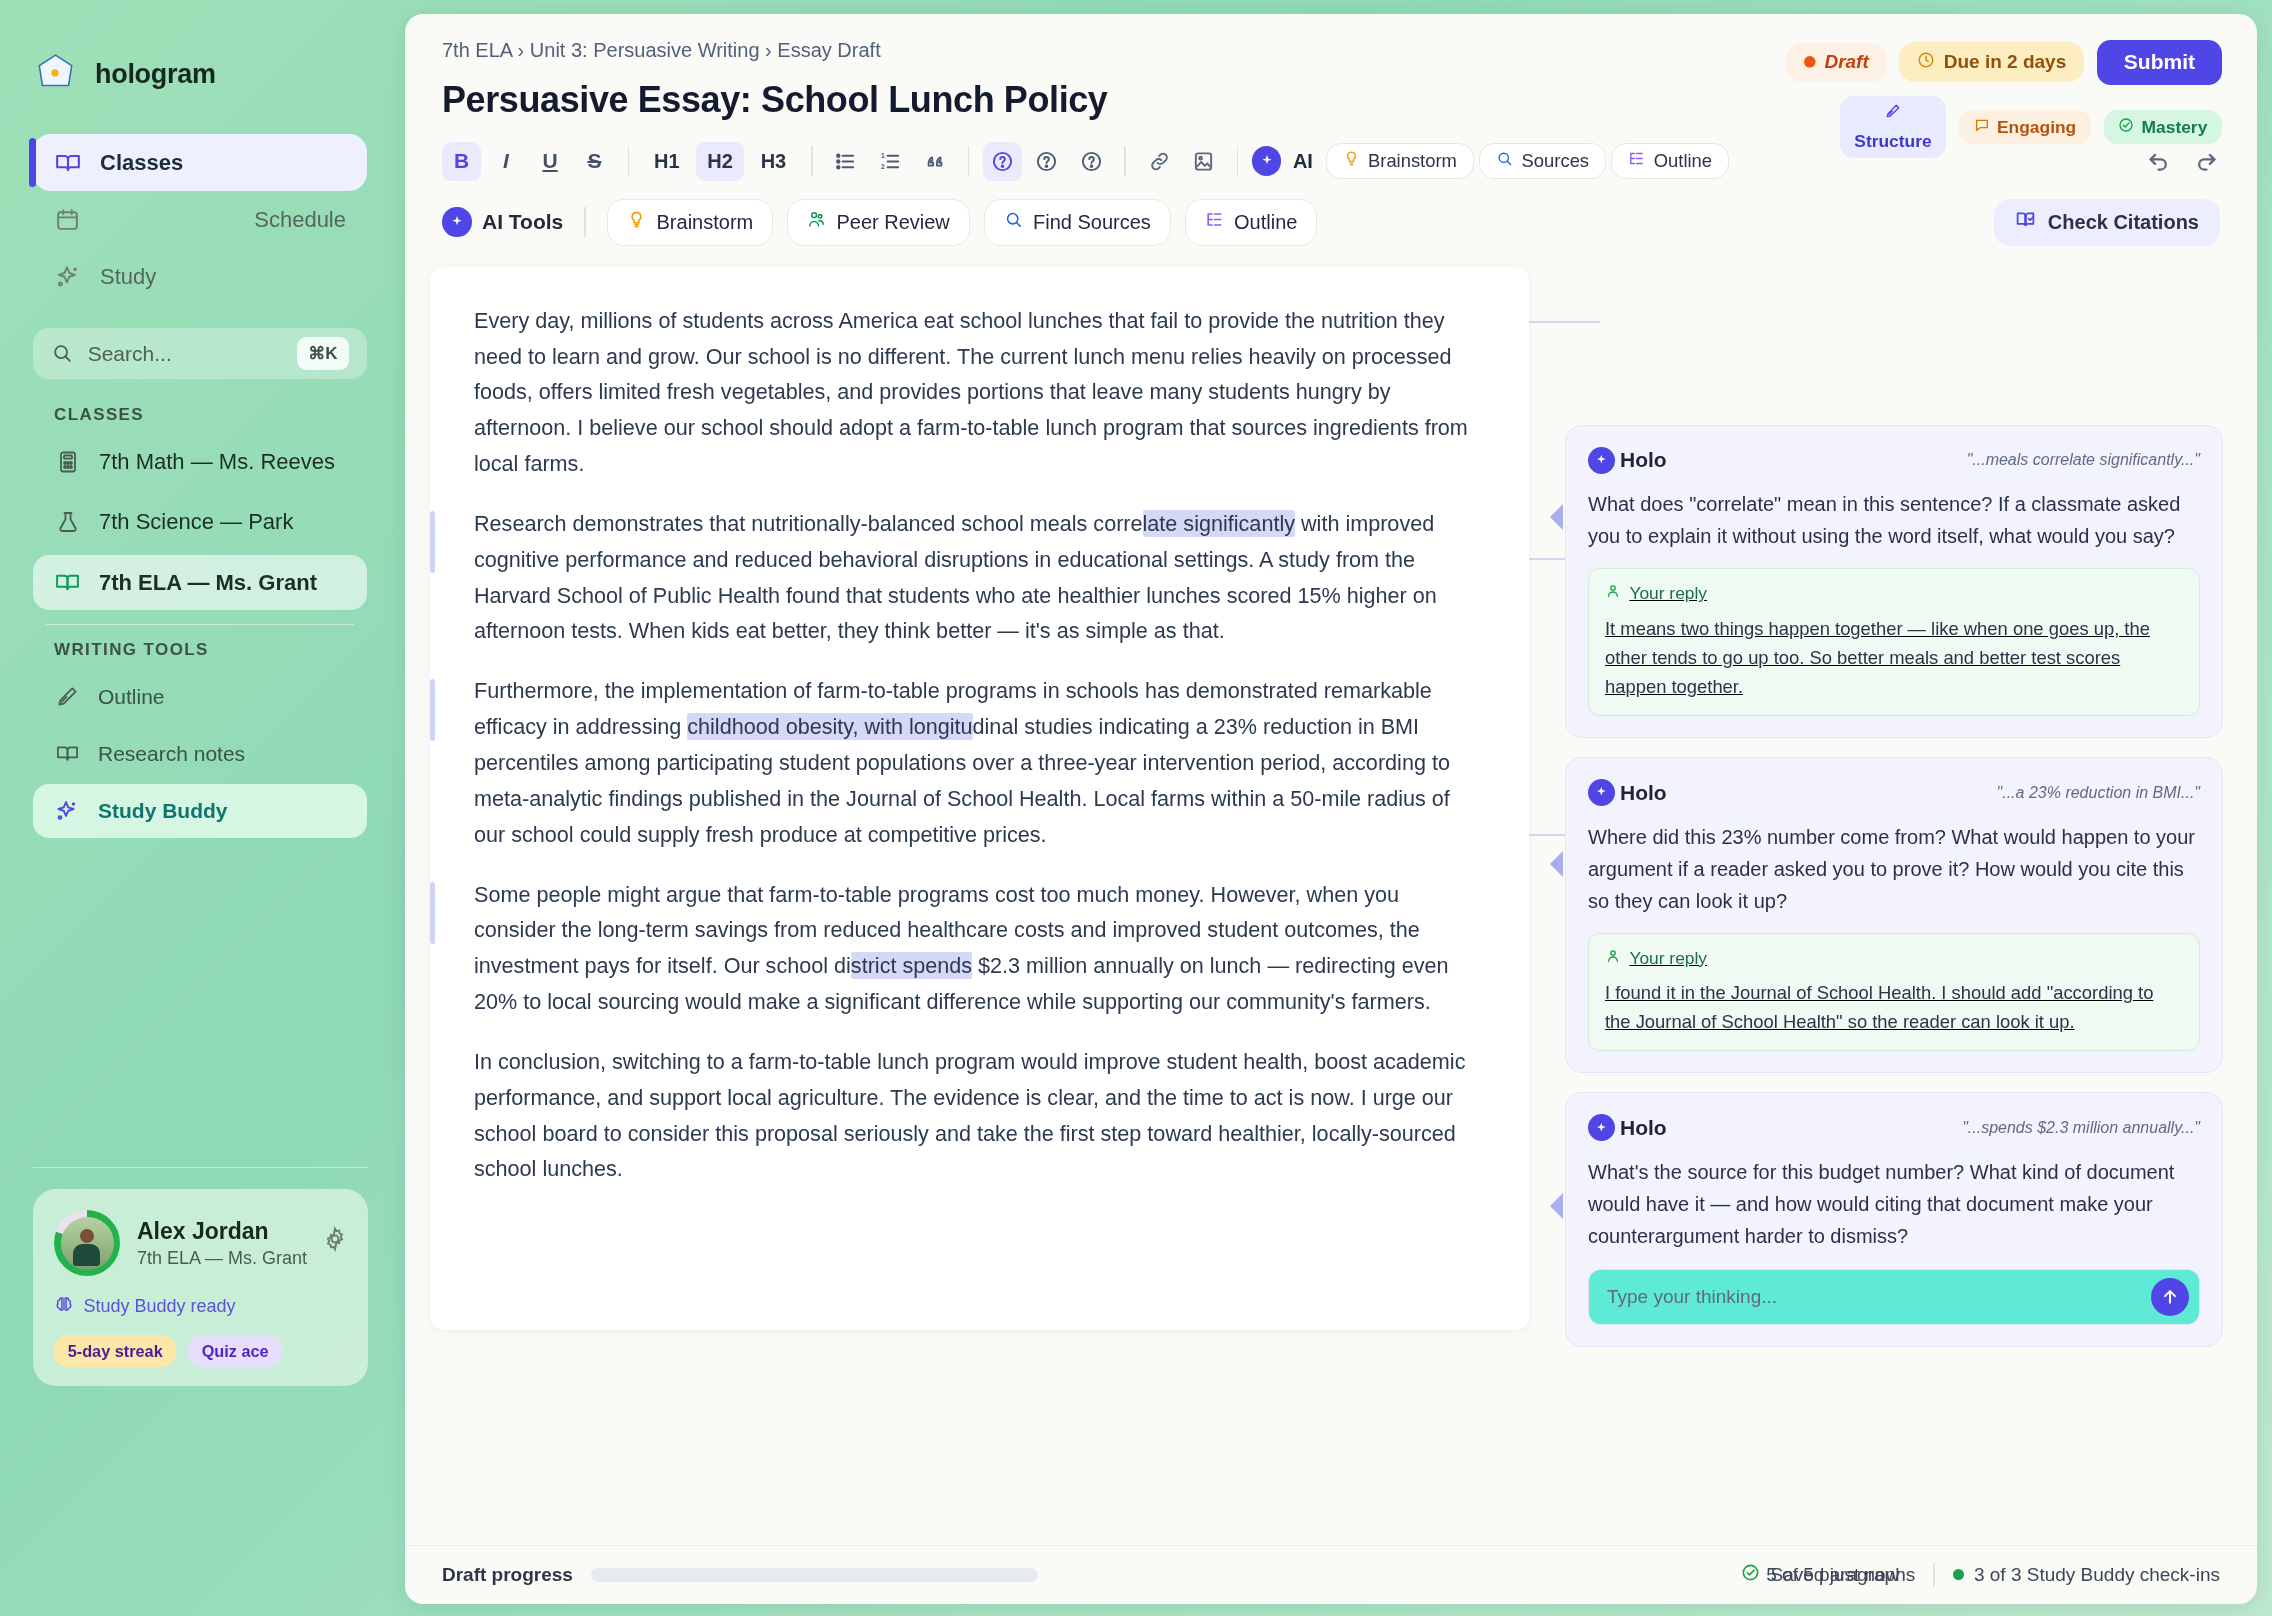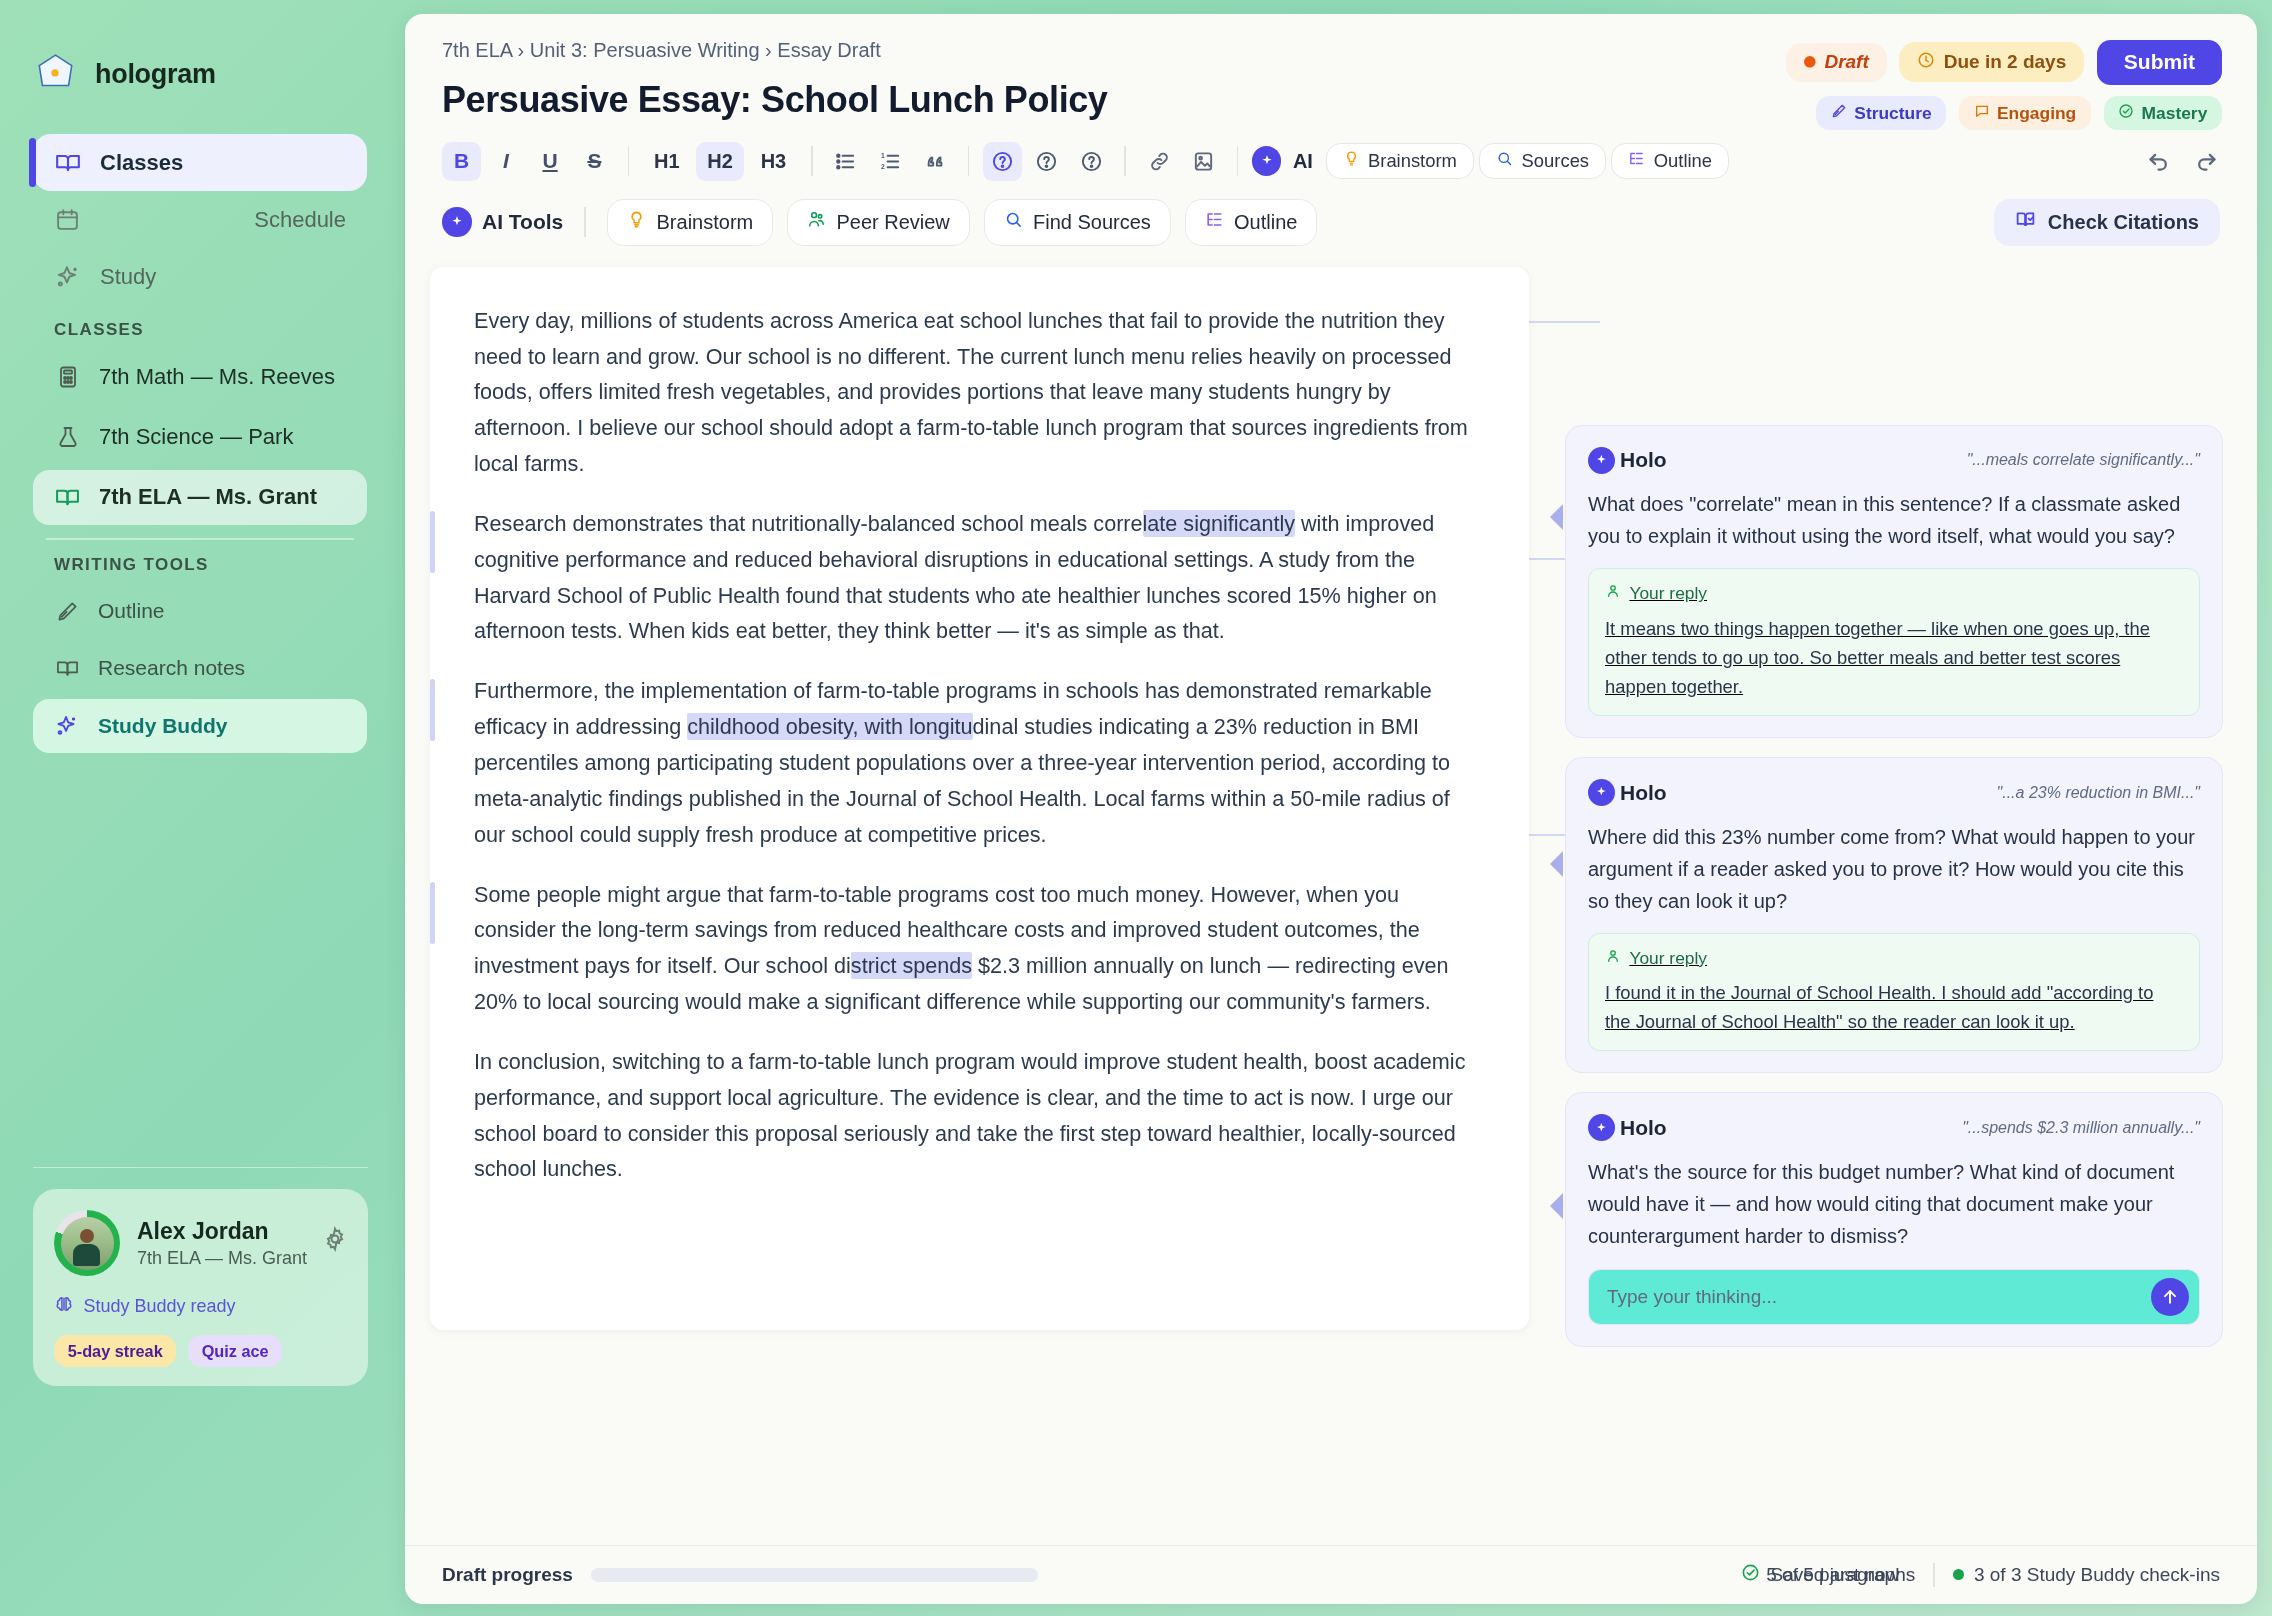--- a/index.html
+++ b/index.html
@@ -113,21 +113,21 @@
   .hdr-right { position: absolute; right: 35px; top: 26px; display: flex; flex-direction: column; align-items: flex-end; gap: 11.6px;}
   .hdr-row { display: flex; align-items: center; gap: 12.6px; }
   .pill {
     display: flex; align-items: center; gap: 8.4px; border-radius: 16px;
     padding: 8.4px 18px; font-size: 19px; font-weight: 600;
   }
   .pill-draft { background: #fdf0e4; color: #c2410c; font-style: italic; }
   .pill-due { background: #fdeec2; color: #91500c; }
   .btn-submit { background: #4f46e5; color: #fff; border-radius: 13.7px; padding: 10.5px 27px; font-size: 21px; font-weight: 700; }
   .pill-sm { display: flex; align-items: center; gap: 7.4px; border-radius: 13.7px; padding: 6.3px 14.7px; font-size: 17.4px; font-weight: 600;}
-  .pill-structure { background: #e8ebfd; color: #3f38c9; }
+  .pill-structure { background: #e8ebfd; color: #3f38c9; flex-direction: column; }
   .pill-engaging { background: #fdf0e0; color: #b4530c; }
   .pill-mastery { background: #d5f6e1; color: #18794e; }
 
   .fmt-bar {
     margin: 21px 37px 0 37px; display: flex; align-items: center; gap: 5.3px;
     position: relative;
   }
   .fbtn {
     width: 39px; height: 39px; border-radius: 9.5px;
     display: flex; align-items: center; justify-content: center;
@@ -265,20 +265,30 @@
     <span class="ico">
       <svg width="26" height="26" viewBox="0 0 24 24" fill="none" stroke="#6e7f76" stroke-width="1.8" stroke-linejoin="round">
         <path d="M11 3l2.2 5.3L18.5 10l-5.3 1.8L11 17l-2.2-5.2L3.5 10l5.3-1.7z"></path>
         <path d="M18.5 3.5v3M17 5h3"></path>
           <circle cx="5" cy="18.5" r="1.4"></circle>
       </svg>
     </span>
     <span>Study</span>
   </div>
 
+  <div class="searchbox">
+    <span>
+      <svg width="22" height="22" viewBox="0 0 24 24" fill="none" stroke="#4e6158" stroke-width="2" stroke-linecap="round">
+          <circle cx="11" cy="11" r="6.5"></circle>
+          <path d="M16 16l4.5 4.5"></path>
+        </svg>
+    </span>
+    <span class="ph">Search...</span>
+    <span class="kbd">⌘K</span>
+  </div>
 
   <div class="section-label">CLASSES</div>
 
   <div class="classitem">
     <span class="ico">
       <svg width="24" height="24" viewBox="0 0 24 24" fill="none" stroke="#4b5c52" stroke-width="1.8" stroke-linecap="round">
           <rect x="5" y="2.5" width="14" height="19" rx="2.2"></rect>
           <rect x="8" y="5.5" width="8" height="3.2" rx="0.8"></rect>
           <circle cx="9" cy="13" r="1"></circle>
           <circle cx="12" cy="13" r="1"></circle>

